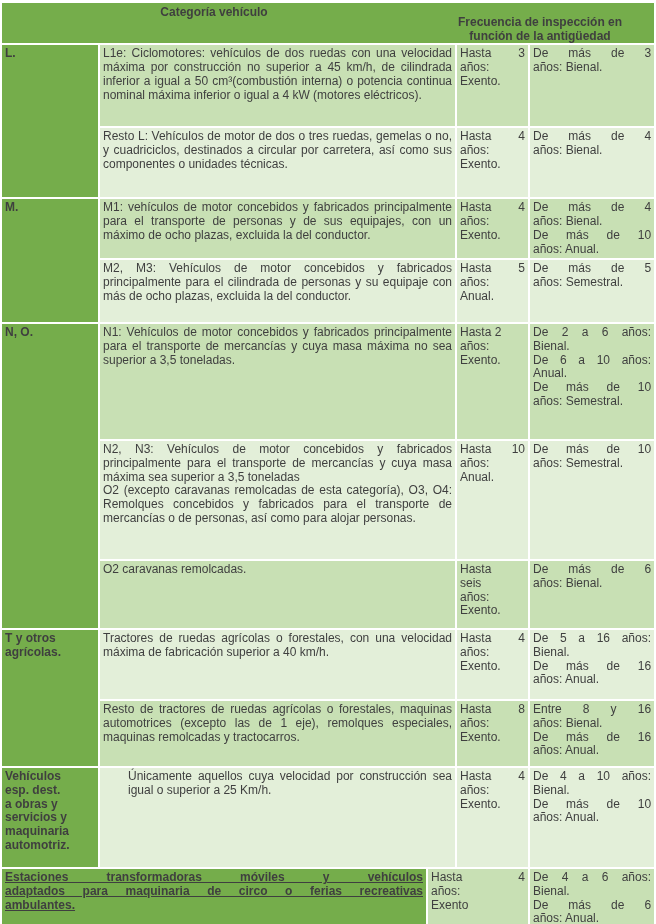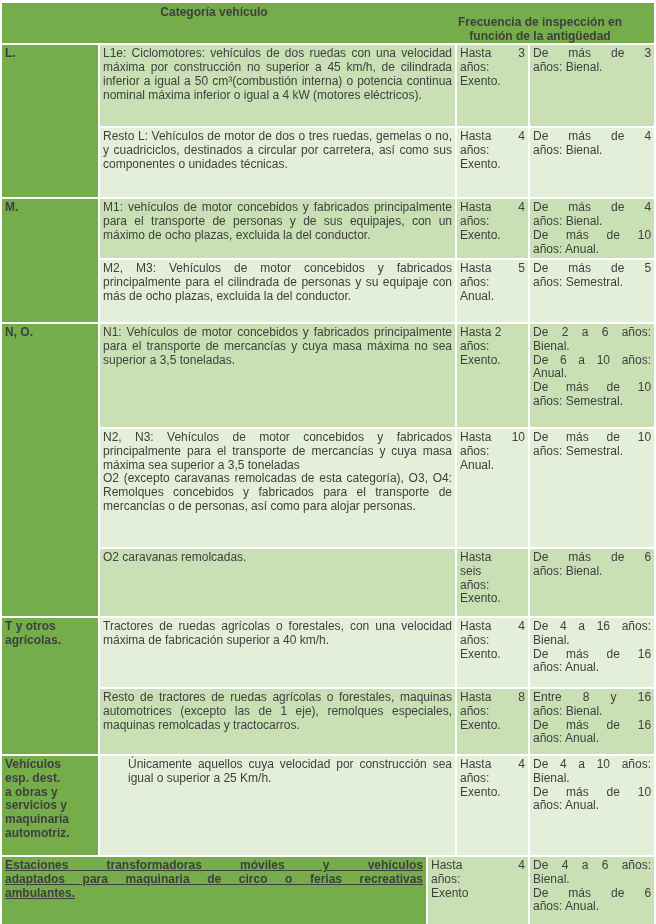--- a/index.html
+++ b/index.html
@@ -156,21 +156,21 @@
         </td>
         <td class="shade-B">
           <div class="para">
             <div class="line j">De más de 5</div>
             <div class="line">años: Semestral.</div>
           </div>
         </td>
       </tr>
       <tr>
         <td class="cat" rowspan="3">N, O.</td>
-        <td class="desc shade-A" colspan="2" style="height: 103px;">
+        <td class="desc shade-A" colspan="2" style="height: 115px;">
           <div class="para">
             <div class="line">N1: Vehículos de motor concebidos y fabricados principalmente para el transporte de mercancías y cuya masa máxima no sea superior a 3,5 toneladas.</div>
           </div>
         </td>
         <td class="shade-A">
           <div class="para">
             <div class="line">Hasta 2</div>
           </div>
           <div class="para">
             <div class="line">años:</div>
@@ -254,21 +254,21 @@
         </td>
         <td class="shade-B">
           <div class="para">
             <div class="line j">Hasta 4</div>
             <div class="line j">años:</div>
             <div class="line">Exento.</div>
           </div>
         </td>
         <td class="shade-B">
           <div class="para">
-            <div class="line j">De 4 a 16 años:</div>
+            <div class="line j">De 5 a 16 años:</div>
             <div class="line">Bienal.</div>
           </div>
           <div class="para">
             <div class="line j">De más de 16</div>
             <div class="line">años: Anual.</div>
           </div>
         </td>
       </tr>
       <tr>
         <td class="desc shade-A" colspan="2" style="height: 65px;">

